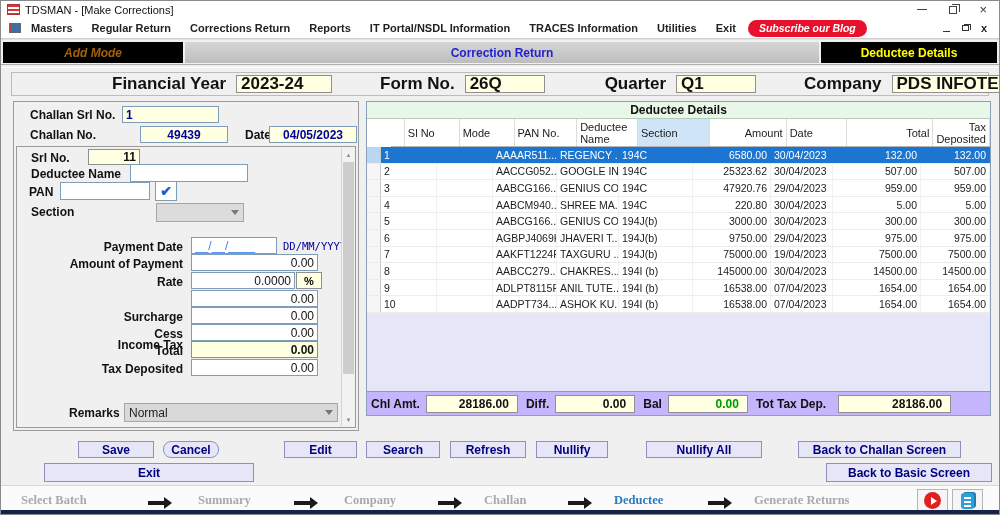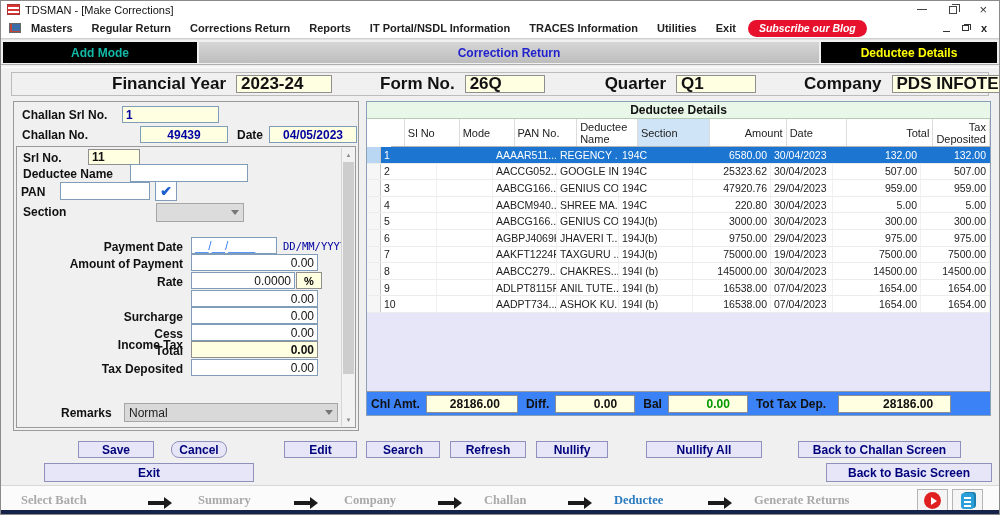--- a/index.html
+++ b/index.html
@@ -33,40 +33,40 @@
   .glyph-restore-s { width:7px; height:6px; border:1px solid #333; position:relative; display:inline-block; }
   .glyph-restore-s::before { content:""; position:absolute; top:-2px; left:1px; width:6px; height:5px;
                border-top:1px solid #333; border-right:1px solid #333; }
   .glyph-close-s { font-size:11px; font-weight:700; line-height:9px; color:#222; }
 
   .divider1 { height:3px; border-top:1px solid #e2e2e2; background:#f0f0f0; }
 
   
   .modebar { height:21px; display:flex; gap:2px; padding:0 2px; background:#f0f0f0; }
   .mode { display:flex; align-items:center; justify-content:center; font-size:12px; font-weight:700; }
-  .mode-left  { width:194px; background:#000; color:#14b8a6; }
+  .mode-left  { width:180px; background:#000; color:#a16207;font-style:italic; }
   .mode-center{ flex:1; background:linear-gradient(#d6d6d6,#bdbdbd); color:#2222cc; }
   .mode-right { width:176px; background:#000; color:#ffff00; }
   .groove { height:4px; border-top:1px solid #aeaeae; border-bottom:1px solid #fdfdfd; margin:1px 0 0; }
 
   
   .filters { margin:4px 10px 0; height:24px; border:1px solid #bcbcbc; background:#f0f0f0;
              display:flex; align-items:center; font-size:17px; font-weight:700; color:#111; }
   .filters label { white-space:nowrap; }
   .fld { border:1px solid #8f8f8f; background:#ffffe1; font:inherit; font-weight:700;
          height:18px; padding:0 4px; color:#111; }
   .lbl-fy { margin-left:100px; } .in-fy { margin-left:10px; width:96px; }
   .lbl-form { margin-left:48px; } .in-form { margin-left:10px; width:80px; }
   .lbl-q { margin-left:60px; } .in-q { margin-left:10px; width:80px; }
   .lbl-co { margin-left:48px; } .in-co { margin-left:10px; flex:1; margin-right:30px; }
 
   
   .left-panel { position:absolute; left:12px; top:100px; width:346px; height:330px;
                 border:1px solid #9a9a9a; background:#f0f0f0; font-size:12px; }
-  .left-panel .lab { position:absolute; font-weight:700; color:#111; white-space:nowrap; }
+  .left-panel .lab { position:absolute; font-weight:700; color:#111; white-space:nowrap;margin-left:8px; }
   .tin { position:absolute; border:1px solid #7f9db9; background:#fff; font:inherit;
          font-size:12px; height:17px; padding:0 3px; color:#111; }
   .yellow { background:#ffffe1; }
   .navy { color:#0000a0; font-weight:700; }
   .inner-box { position:absolute; left:2px; top:44px; right:2px; bottom:2px;
                border:1px solid #9a9a9a; background:#f0f0f0; }
   .check-btn { position:absolute; width:22px; height:20px; border:1px solid #7f9db9; background:#fff;
                color:#1c5fd0; font-weight:700; font-size:14px; display:flex; align-items:center;
                justify-content:center; }
   .ddl { position:absolute; border:1px solid #a6a6a6; background:#dcdcdc; height:19px;
@@ -99,24 +99,24 @@
   .td { border-right:1px solid #f1f1f1; padding:0 3px; white-space:nowrap; overflow:hidden;
         display:flex; align-items:center; }
   .td.rowhdr { background:#f6f6f6; border-right:1px solid #c8c8c8; padding:0; }
   .td.num { justify-content:flex-end; }
   .tr.sel { background:#1b75d1; color:#fff; }
   .tr.sel .td { border-right-color:#1b75d1; }
   .tr.sel .td.rowhdr { background:#b9d7f2; border-right:1px solid #c8c8c8; }
   .w0{width:14px;} .w1{width:56px;} .w2{width:56px;} .w3{width:64px;} .w4{width:62px;}
   .w5{width:74px;} .w6{width:78px;} .w7{width:62px;} .w8{width:88px;} .w9{flex:1;}
   .tbl-fill { flex:1; background:#e6e6f8; }
-  .tbl-summary { height:24px; background:#3b82f6; border-top:1px solid #9a9a9a; display:flex;
+  .tbl-summary { height:24px; background:#c4b5fd; border-top:1px solid #9a9a9a; display:flex;
                  align-items:center; font-size:12px; font-weight:700; color:#111; }
   .sum-fld { border:1px solid #8f8f8f; background:#ffffe1; height:18px; display:flex;
-             align-items:center; justify-content:flex-end; padding:0 17px; font-weight:700; }
+             align-items:center; justify-content:flex-end; padding:0 8px; font-weight:700; }
   .green { color:#009900; }
 
   
   .btn { position:absolute; height:17px; background:#e6e6f8; border:1px solid #9090bd;
          color:#00007d; font-weight:700; font-size:12px; display:flex; align-items:center;
          justify-content:center; cursor:default; }
   .btn.tall { height:19px; }
 
   
   .breadcrumb { position:absolute; left:0; top:484px; width:1000px; height:27px; background:#fbfbfb;
@@ -198,21 +198,21 @@
   <div class="left-panel">
     <span class="lab" style="left:8px; top:6px;">Challan Srl No.</span>
     <input class="tin yellow navy" style="left: 108px; top: 4px; width: 97px;" readonly="" value="1">
     <span class="lab" style="left:8px; top:26px;">Challan No.</span>
     <input class="tin yellow navy" style="left: 126px; top: 24px; width: 88px; text-align: center;" readonly="" value="49439">
     <span class="lab" style="left:223px; top:26px;">Date</span>
     <input class="tin yellow navy" style="left: 255px; top: 24px; width: 88px; text-align: center;" readonly="" value="04/05/2023">
 
     <div class="inner-box">
       <span class="lab" style="left:6px; top:4px;">Srl No.</span>
-      <input class="tin yellow" style="left: 71px; top: 2px; width: 52px; height: 16px; text-align: left; font-weight: 700; border-color: rgb(143, 143, 143);" readonly="" value="11">
+      <input class="tin yellow" style="left: 71px; top: 2px; width: 52px; height: 16px; text-align: right; font-weight: 700; border-color: rgb(143, 143, 143);" readonly="" value="11">
 
       <span class="lab" style="left:6px; top:20px;">Deductee Name</span>
       <input class="tin" style="left: 113px; top: 17px; width: 118px; height: 18px;" value="">
 
       <span class="lab" style="left:4px; top:38px;">PAN</span>
       <input class="tin" style="left: 43px; top: 35px; width: 90px; height: 18px;" value="">
       <span class="check-btn" style="left:138px; top:34px;">
         <span>✔</span>
       </span>
 
@@ -405,21 +405,21 @@
       <span style="margin-left:8px;">Diff.</span>
       <span class="sum-fld" style="margin-left:6px; width:80px;">0.00</span>
       <span style="margin-left:8px;">Bal</span>
       <span class="sum-fld green" style="margin-left:6px; width:80px;">0.00</span>
       <span style="margin-left:8px;">Tot Tax Dep.</span>
       <span class="sum-fld" style="margin-left:12px; width:113px; margin-right:3px;">28186.00</span>
     </div>
   </div>
 
   <div class="btn" style="left:77px;  top:440px; width:76px;">Save</div>
-  <div class="btn" style="left:170px; top:440px; width:56px;border-radius:8px;">Cancel</div>
+  <div class="btn" style="left:162px; top:440px; width:56px;border-radius:8px;">Cancel</div>
   <div class="btn" style="left:283px; top:440px; width:73px;">Edit</div>
   <div class="btn" style="left:365px; top:440px; width:74px;">Search</div>
   <div class="btn" style="left:449px; top:440px; width:76px;">Refresh</div>
   <div class="btn" style="left:535px; top:440px; width:72px;">Nullify</div>
   <div class="btn" style="left:645px; top:440px; width:116px;">Nullify All</div>
   <div class="btn" style="left:797px; top:440px; width:163px;">Back to Challan Screen</div>
   <div class="btn tall" style="left:43px;  top:462px; width:210px;">Exit</div>
   <div class="btn tall" style="left:825px; top:462px; width:166px;">Back to Basic Screen</div>
 
   <div class="breadcrumb">

